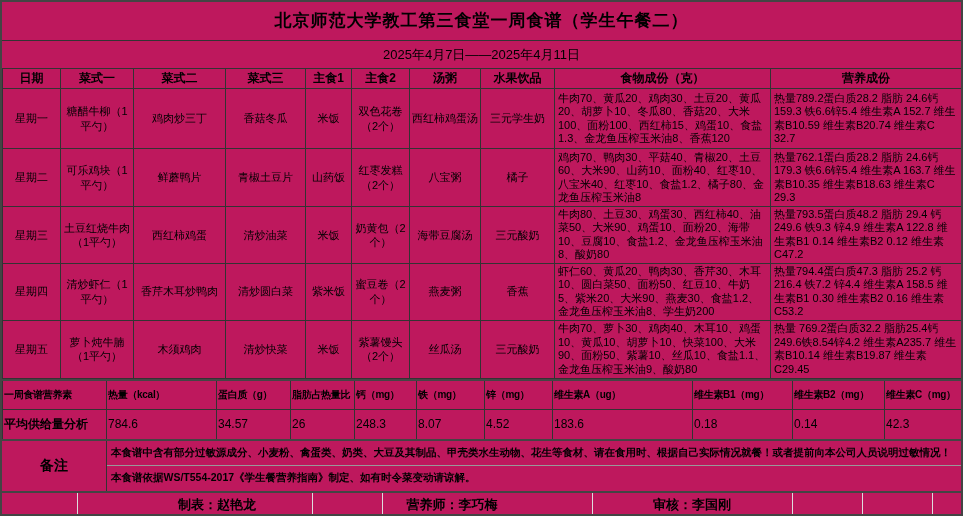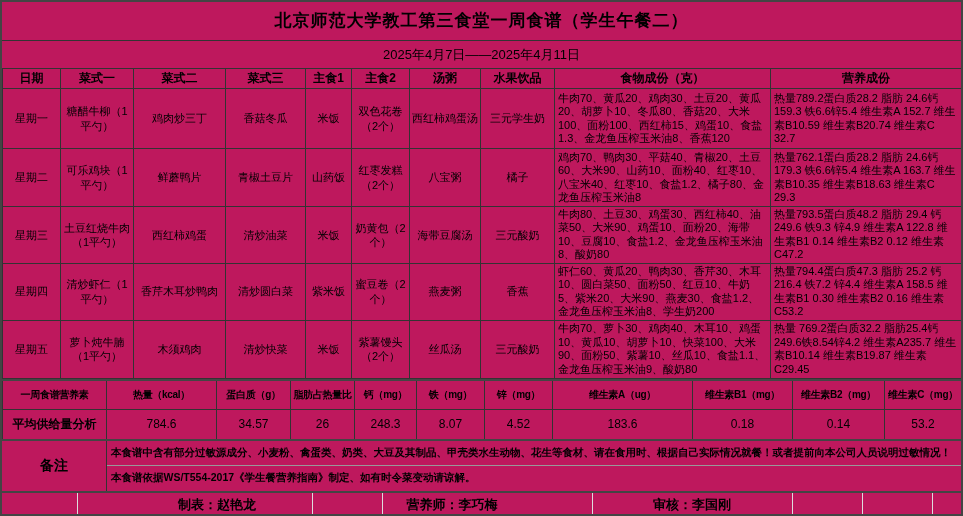--- a/index.html
+++ b/index.html
@@ -27,21 +27,21 @@
   .menu thead tr{height:20px;}
   .menu th{font-weight:bold;font-size:12px;}
   .menu tbody tr:nth-child(1){height:60px;}
   .menu tbody tr:nth-child(2){height:58px;}
   .menu tbody tr:nth-child(3){height:55px;}
   .menu tbody tr:nth-child(4){height:57px;}
   .menu tbody tr:nth-child(5){height:58px;}
   .menu td.longtext{text-align:left;vertical-align:middle;font-size:11px;line-height:1.22;padding:1px 3px;}
   .summary{border-top:2px solid #444;border-bottom:2px solid #444;}
   .summary td{
-    border:1px solid #333;text-align:center;vertical-align:middle;
+    border:1px solid #333;text-align:left;vertical-align:middle;
     overflow:hidden;padding:0 1px;
   }
   .summary tr{height:30px;}
   .summary .lbl{font-weight:bold;font-size:13px;}
   .summary tr.sum-head td{font-weight:bold;font-size:10px;line-height:1.15;letter-spacing:-0.3px;}
   .summary tr.sum-vals td{font-size:12px;}
   .remarks{display:flex;border-bottom:2px solid #444;height:50px;}
   .rem-label{
     width:104px;border-right:1px solid #333;display:flex;
     align-items:center;justify-content:center;
@@ -191,21 +191,21 @@
       <td class="lbl">平均供给量分析</td>
       <td>784.6</td>
       <td>34.57</td>
       <td>26</td>
       <td>248.3</td>
       <td>8.07</td>
       <td>4.52</td>
       <td>183.6</td>
       <td>0.18</td>
       <td>0.14</td>
-      <td>53.2</td>
+      <td>42.3</td>
     </tr>
   </tbody>
     </table>
 
   <div class="remarks">
     <div class="rem-label">备注</div>
     <div class="rem-body">
       <div class="rem-line">本食谱中含有部分过敏源成分、小麦粉、禽蛋类、奶类、大豆及其制品、甲壳类水生动物、花生等食材、请在食用时、根据自己实际情况就餐！或者提前向本公司人员说明过敏情况！</div>
       <div class="rem-line">本食谱依据WS/T554-2017《学生餐营养指南》制定、如有时令菜变动请谅解。</div>
     </div>

